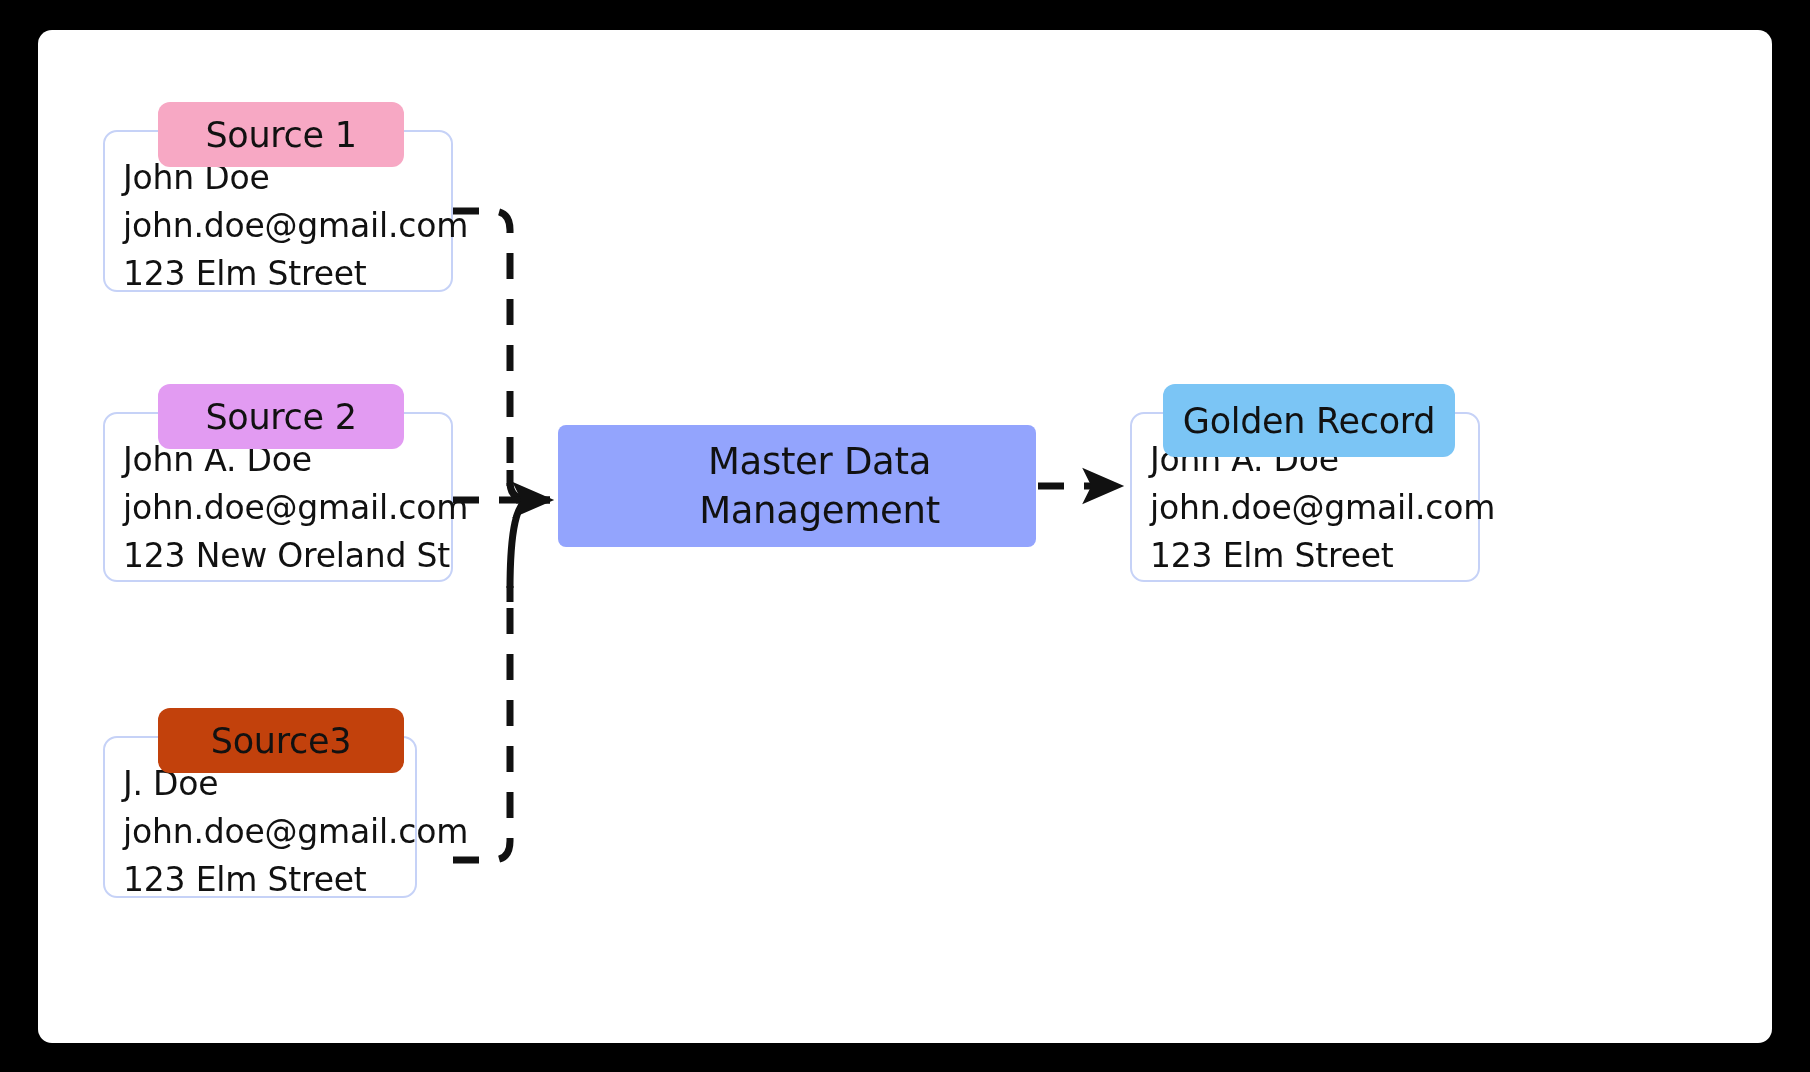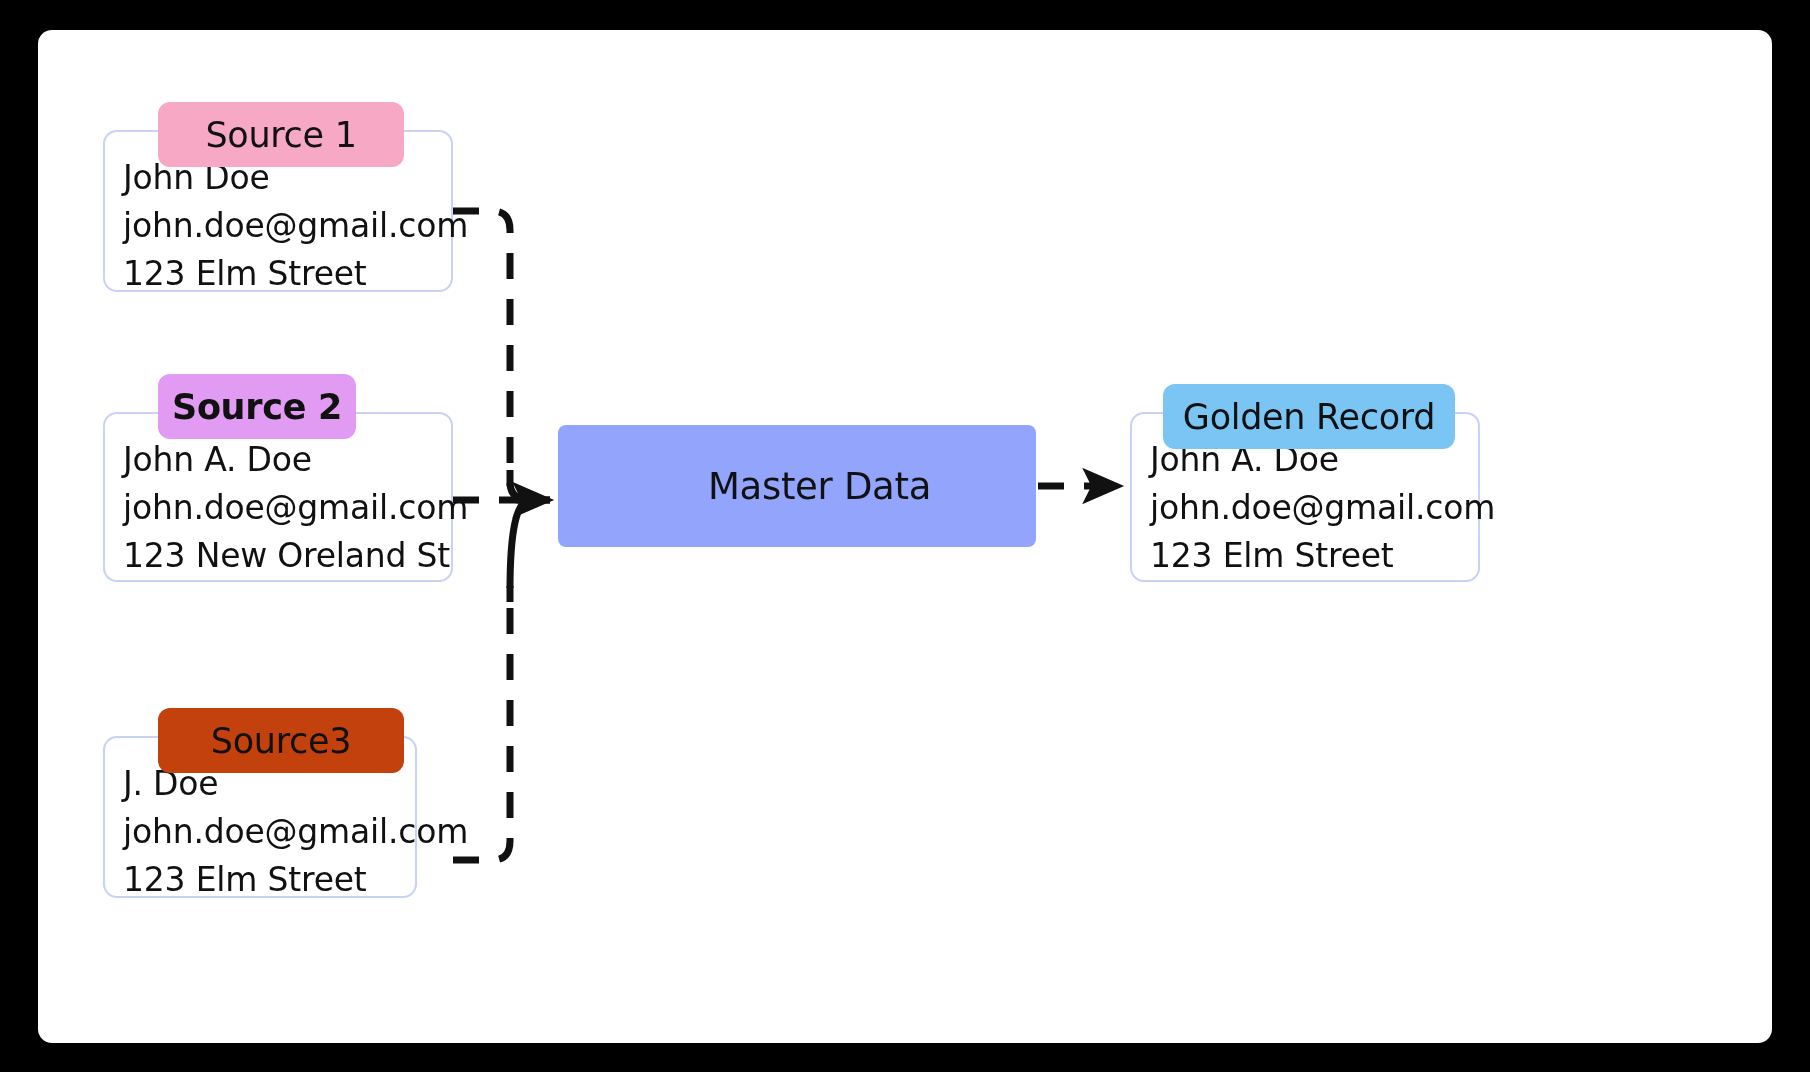--- a/index.html
+++ b/index.html
@@ -92,28 +92,28 @@
     width: 1734px;
     height: 1013px;
     pointer-events: none;
     z-index: 2;
   }
 
   
   #card-source-1   { left: 65px;  top: 100px; width: 350px; height: 162px; }
   #chip-source-1   { left: 120px; top: 72px;  width: 246px; height: 65px;  }
   #card-source-2   { left: 65px;  top: 382px; width: 350px; height: 170px; }
-  #chip-source-2   { left: 120px; top: 344px; width: 198px; height: 65px; font-weight: bold;  }
+  #chip-source-2   { left: 120px; top: 354px; width: 246px; height: 65px;  }
   #card-source-3   { left: 65px;  top: 706px; width: 314px; height: 162px; }
   #chip-source-3   { left: 120px; top: 678px; width: 246px; height: 65px;  }
 
   #process-mdm     { left: 520px; top: 395px; width: 478px; height: 122px; }
 
   #card-golden     { left: 1092px; top: 382px; width: 350px; height: 170px; }
-  #chip-golden     { left: 1125px; top: 354px; width: 292px; height: 65px; }
+  #chip-golden     { left: 1125px; top: 354px; width: 292px; height: 73px; }
 </style>
 </head>
 <body>
 
 <div id="canvas">
   <div class="diagram">
 
     <svg class="connectors" viewBox="0 0 1734 1013" width="1734" height="1013">
       <defs>
         <marker id="arrowhead" markerWidth="7" markerHeight="7" refX="5.4" refY="3" orient="auto" markerUnits="strokeWidth">
@@ -162,20 +162,21 @@
         <div class="field">john.doe@gmail.com</div>
         <div class="field">123 Elm Street</div>
       </div>
     </div>
     <div class="chip" id="chip-source-3" style="background:#c2410c;">
       <span>Source3</span>
     </div>
 
     <div class="process-box" id="process-mdm" style="background:#93A4FD;padding-left:45px;">
       <span>Master Data</span>
+      <span>Management</span>
     </div>
 
     <div class="card" id="card-golden">
       <div class="card-body">
         <div class="field">John A. Doe</div>
         <div class="field">john.doe@gmail.com</div>
         <div class="field">123 Elm Street</div>
       </div>
     </div>
     <div class="chip" id="chip-golden" style="background:#7BC5F5;">

